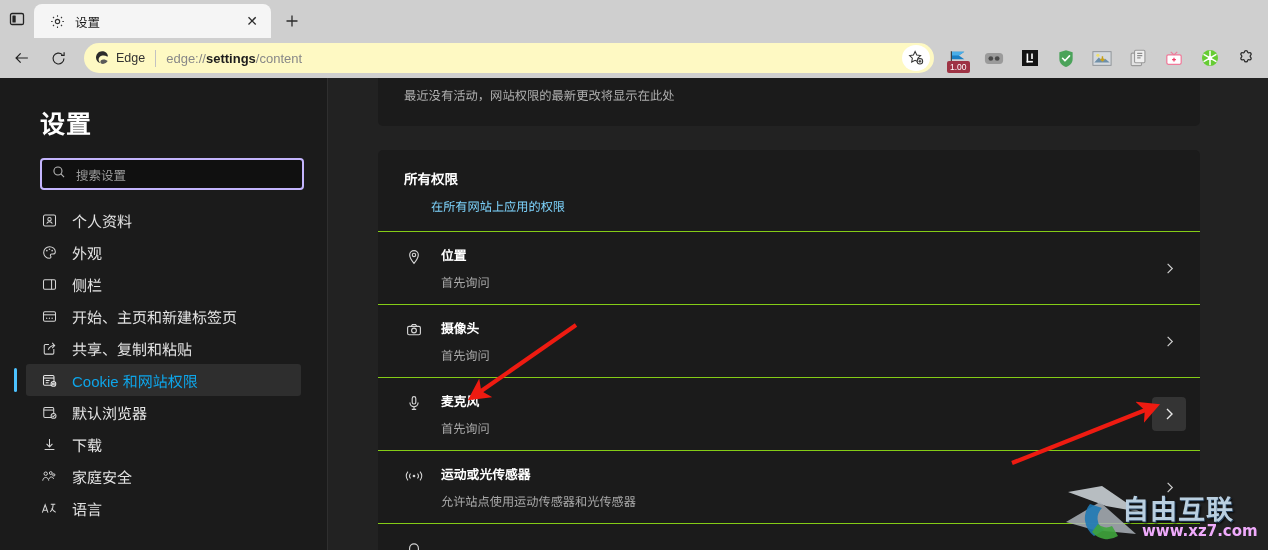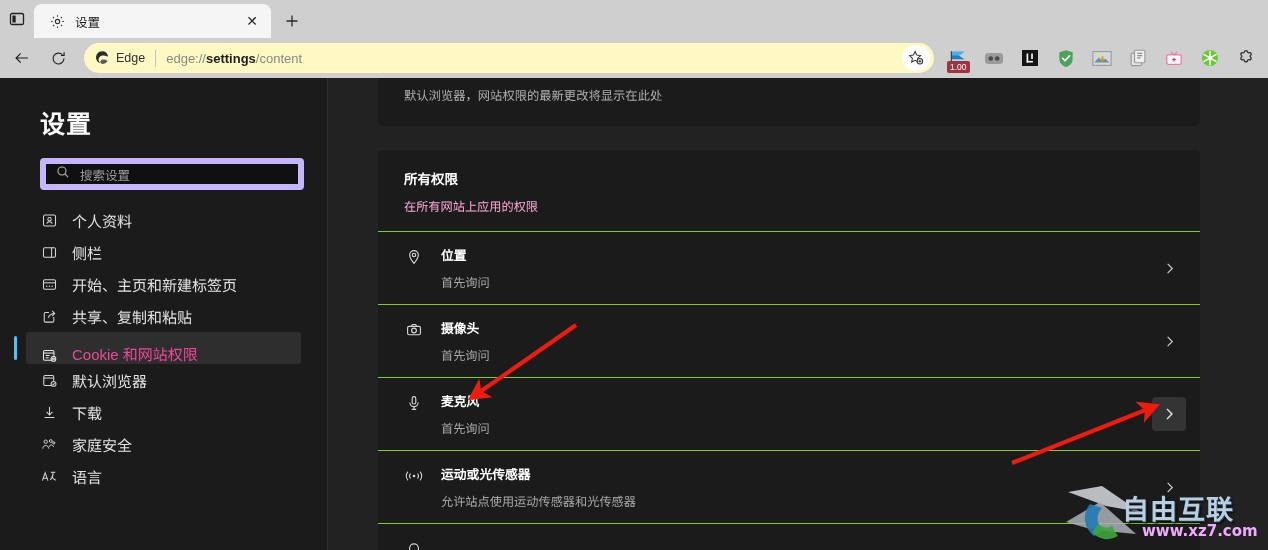--- a/index.html
+++ b/index.html
@@ -114,21 +114,21 @@
     border-right: 1px solid #2f2f2f;
   }
   .settings-title {
     font-size: 25px; font-weight: 700; color: #ffffff;
     margin: 26px 0 0 40px; letter-spacing: 1px;
   }
   .search-box {
     margin: 18px 0 0 40px;
     width: 264px; height: 32px;
     background: #101010;
-    border: 6px solid #c4b5fd;
+    border: 2px solid #c4b5fd;
     border-radius: 4px;
     display: flex; align-items: center;
     padding: 0 10px; cursor: text;
   }
   .search-ph { font-size: 12.5px; color: #9a9a9a; margin-left: 10px; }
 
   .nav { margin-top: 14px; }
   .nav-item {
     position: relative;
     height: 32px; margin: 0 26px 0 26px;
@@ -138,21 +138,21 @@
     color: #e2e2e2;
   }
   .nav-item .ni-icon {
     width: 18px; height: 18px; flex: 0 0 auto;
     display: flex; align-items: center; justify-content: center;
     color: #d6d6d6;
   }
   .nav-item .ni-label {
     font-size: 15px; margin-left: 14px; white-space: nowrap;
   }
-  .nav-item.selected { background: #2e2e2e; color: #ec4899; align-items: flex-end; }
+  .nav-item.selected { background: #2e2e2e; color: #0ea5e9; }
   .nav-item.selected::before {
     content: ""; position: absolute; left: -12px; top: 4px;
     width: 3px; height: 24px; background: #4cc2ff; border-radius: 2px;
   }
 
   
   .content {
     position: absolute; left: 328px; top: 0;
     width: 940px; height: 472px;
     background: #222222;
@@ -165,21 +165,21 @@
     border-radius: 5px;
   }
   #card-activity { top: -46px; height: 94px; }
   .activity-text {
     position: absolute; left: 26px; bottom: 22px;
     font-size: 12.3px; color: #adadad;
   }
   #card-perms { top: 72px; height: 500px; }
   .perm-head { padding: 18px 26px 16px 26px; }
   .perm-head h2 { font-size: 13.5px; font-weight: 700; color: #ffffff; }
-  .perm-head p { font-size: 12.2px; color: #f9a8d4; margin-top: 9px; }
+  .perm-head p { font-size: 12.2px; color: #7dd3fc; margin-top: 9px; margin-left: 27px; }
 
   .perm-row {
     position: relative;
     height: 73px;
     border-top: 1px solid #84cc16;
     display: flex; align-items: center;
     padding: 0 14px 0 26px;
     cursor: pointer;
   }
   .perm-row .pr-icon {
@@ -380,20 +380,31 @@
           <svg width="15" height="15" viewBox="0 0 16 16" fill="none" stroke="#d6d6d6" stroke-width="1.1">
             <rect x="1.6" y="2.2" width="12.8" height="11.6" rx="1.6"></rect>
             <circle cx="8" cy="6.6" r="1.8"></circle>
               <path d="M5 11.4c.5-1.3 1.7-2 3-2s2.5.7 3 2"></path>
           </svg>
         </span>
         <span class="ni-label">个人资料</span>
       </div>
 
 
+      <div class="nav-item">
+        <span class="ni-icon">
+          <svg width="15" height="15" viewBox="0 0 16 16" fill="none" stroke="#d6d6d6" stroke-width="1.1">
+            <path d="M8 1.8c3.4 0 6.2 2.4 6.2 5.3 0 1.8-1.5 2.6-2.7 2.6h-1.2c-.8 0-1.4.6-1.4 1.3 0 .4.2.7.4 1 .2.3.3.5.3.8 0 .8-.7 1.4-1.6 1.4-3.4 0-6.2-2.8-6.2-6.2S4.6 1.8 8 1.8z"></path>
+            <circle cx="5.2" cy="6" r=".85" fill="#d6d6d6" stroke="none"></circle>
+            <circle cx="8" cy="4.5" r=".85" fill="#d6d6d6" stroke="none"></circle>
+            <circle cx="10.8" cy="6" r=".85" fill="#d6d6d6" stroke="none"></circle>
+          </svg>
+        </span>
+        <span class="ni-label">外观</span>
+      </div>
 
       <div class="nav-item">
         <span class="ni-icon">
           <svg width="15" height="15" viewBox="0 0 16 16" fill="none" stroke="#d6d6d6" stroke-width="1.1">
             <rect x="1.6" y="3" width="12.8" height="10" rx="1.4"></rect>
               <path d="M10.2 3v10"></path>
           </svg>
         </span>
         <span class="ni-label">侧栏</span>
       </div>
@@ -476,21 +487,21 @@
         </span>
         <span class="ni-label">语言</span>
       </div>
 
     </div>
   </div>
 
   <div class="content">
 
     <div class="card" id="card-activity">
-      <div class="activity-text">默认浏览器，网站权限的最新更改将显示在此处</div>
+      <div class="activity-text">最近没有活动，网站权限的最新更改将显示在此处</div>
     </div>
 
     <div class="card" id="card-perms">
       <div class="perm-head">
         <h2>所有权限</h2>
         <p>在所有网站上应用的权限</p>
       </div>
 
       <div class="perm-row">
         <span class="pr-icon">

